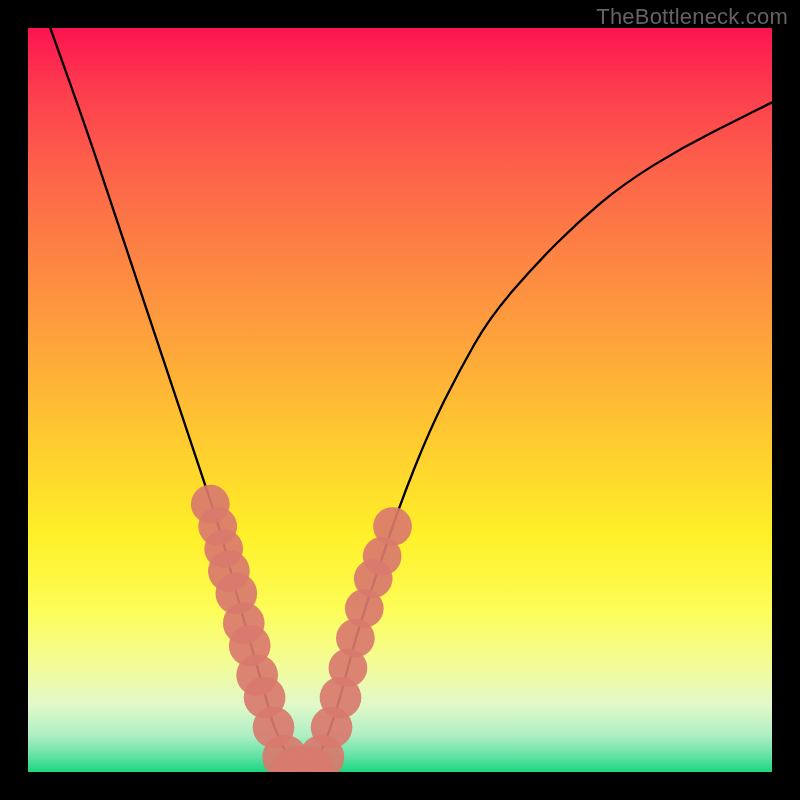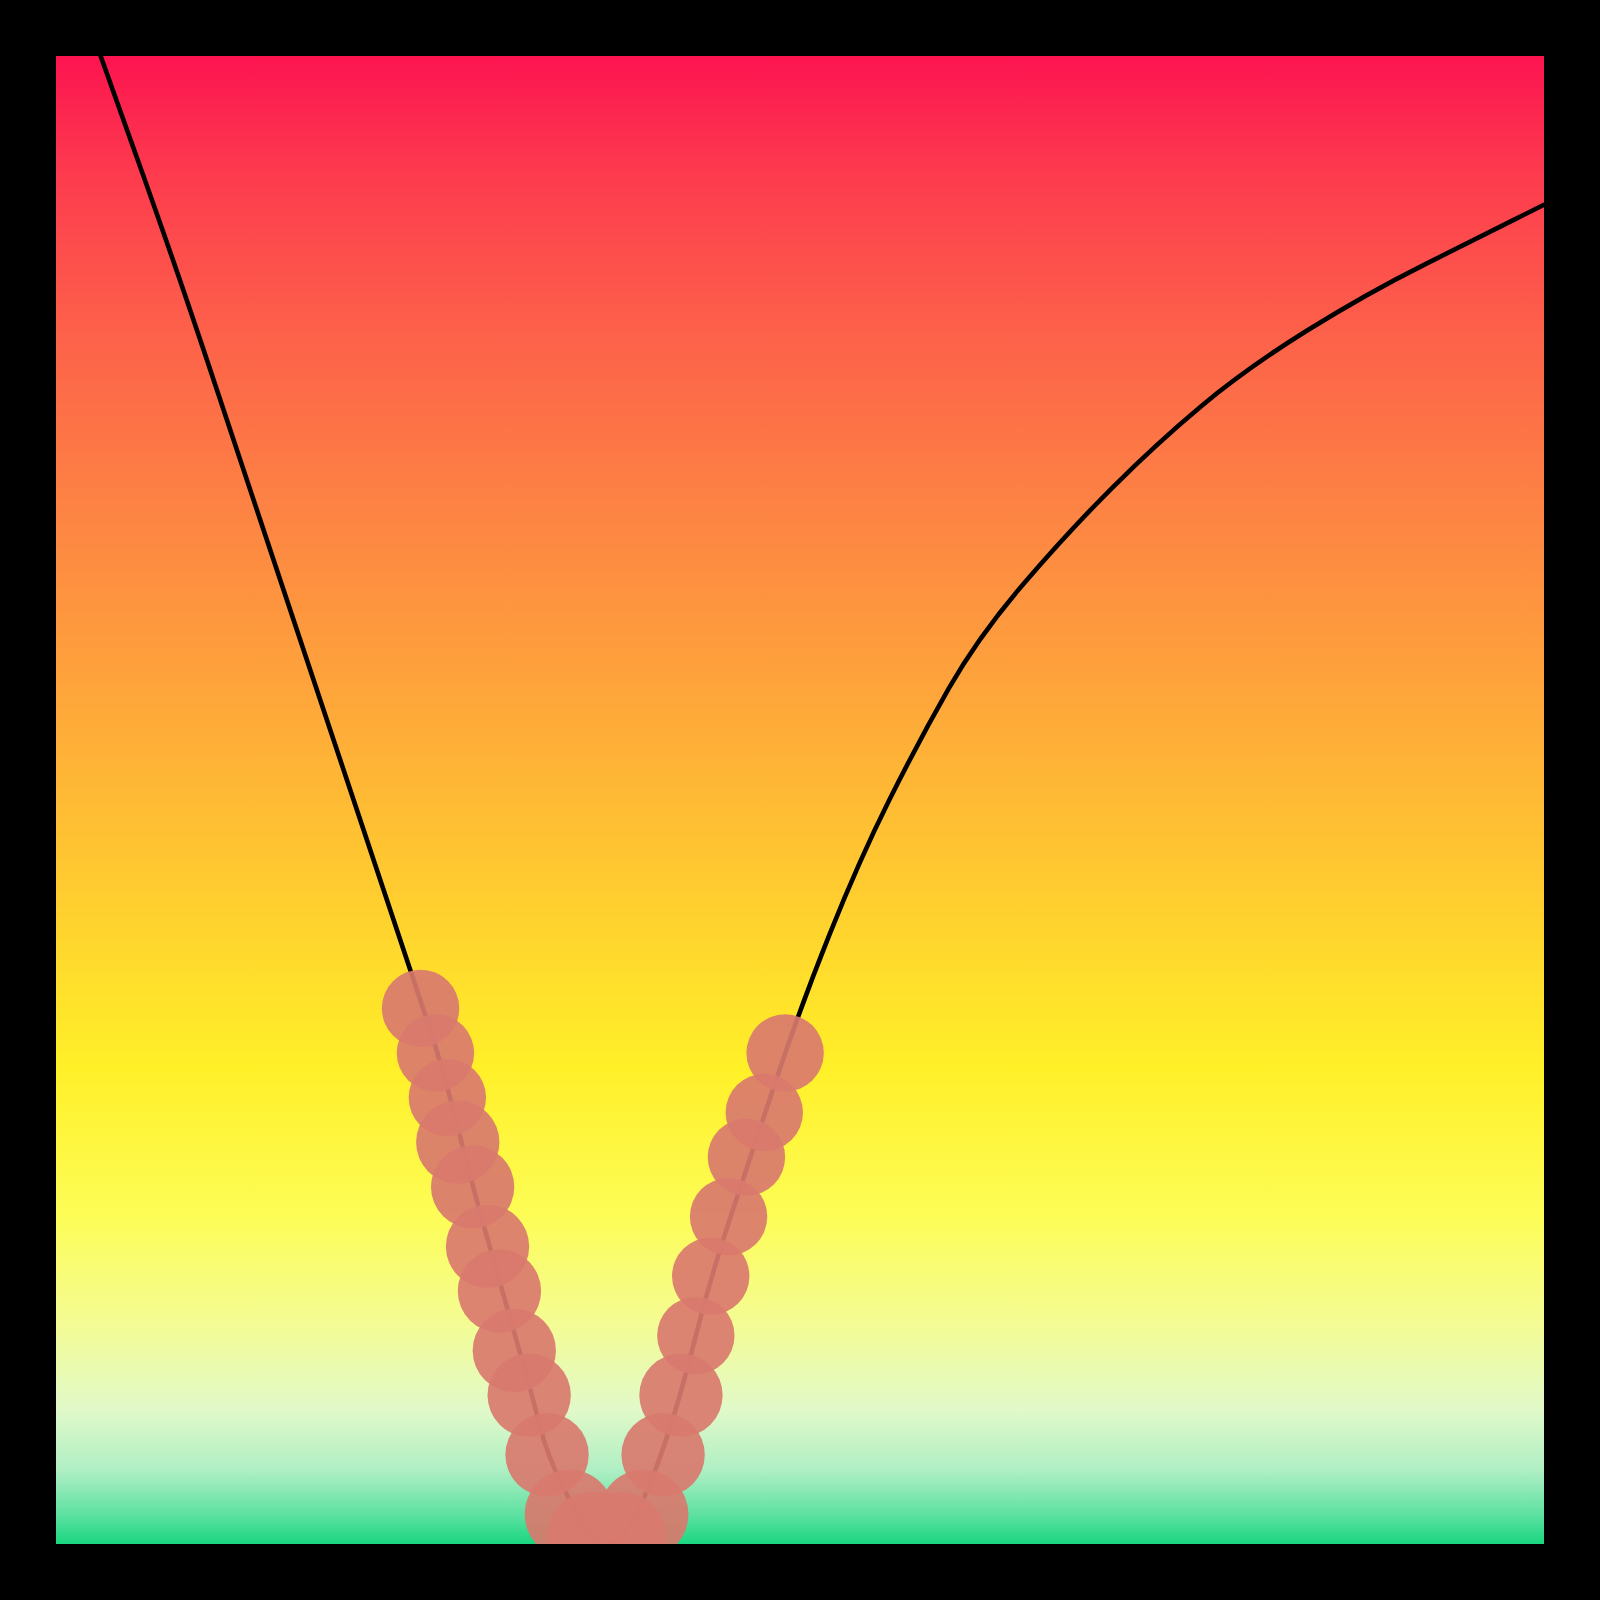--- a/index.html
+++ b/index.html
@@ -97,13 +97,14 @@
           <circle cx="312.47999999999996" cy="669.6" r="20.832" fill="#d97a6e" fill-opacity="0.92"></circle>
           <circle cx="319.92" cy="639.84" r="19.344" fill="#d97a6e" fill-opacity="0.92"></circle>
           <circle cx="327.36" cy="610.08" r="19.344" fill="#d97a6e" fill-opacity="0.92"></circle>
           <circle cx="336.288" cy="580.3199999999999" r="19.344" fill="#d97a6e" fill-opacity="0.92"></circle>
           <circle cx="345.21599999999995" cy="550.56" r="19.344" fill="#d97a6e" fill-opacity="0.92"></circle>
           <circle cx="354.144" cy="528.24" r="19.344" fill="#d97a6e" fill-opacity="0.92"></circle>
           <circle cx="364.56" cy="498.48" r="19.344" fill="#d97a6e" fill-opacity="0.92"></circle>
         </g>
     </svg>
   </div>
+  <div class="watermark">TheBottleneck.com</div>
 </div>
 
 </body></html>

